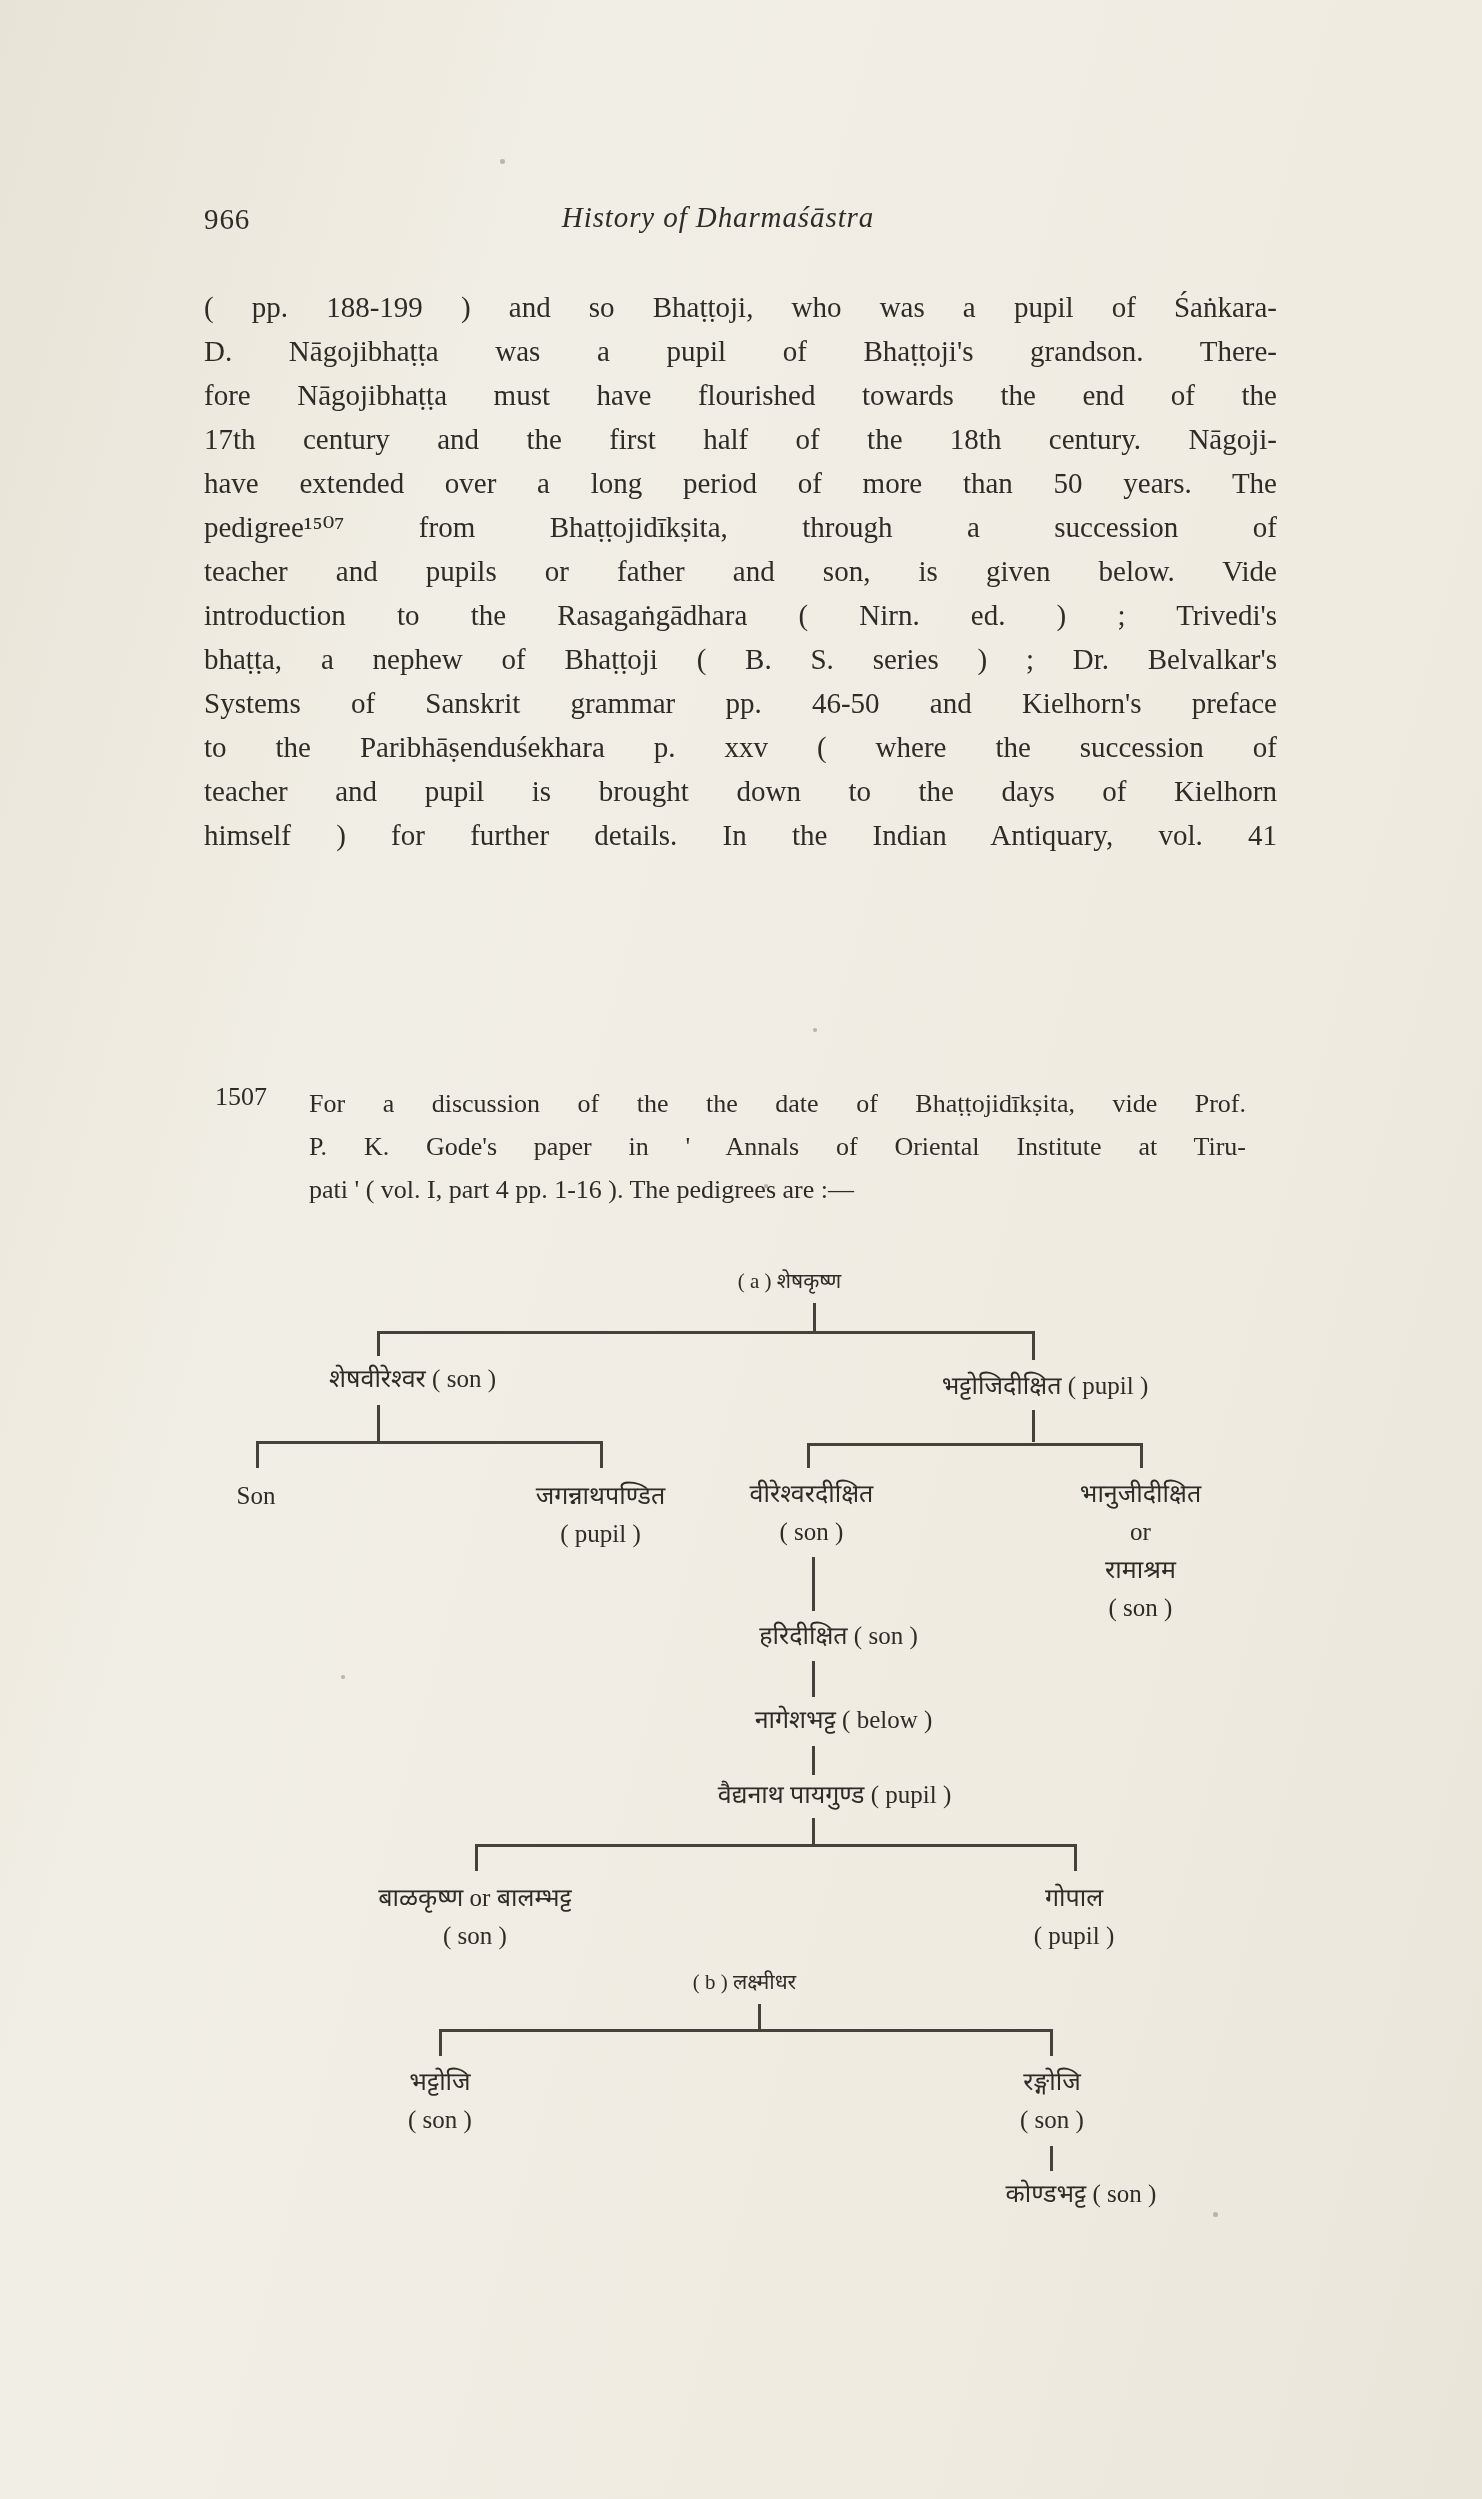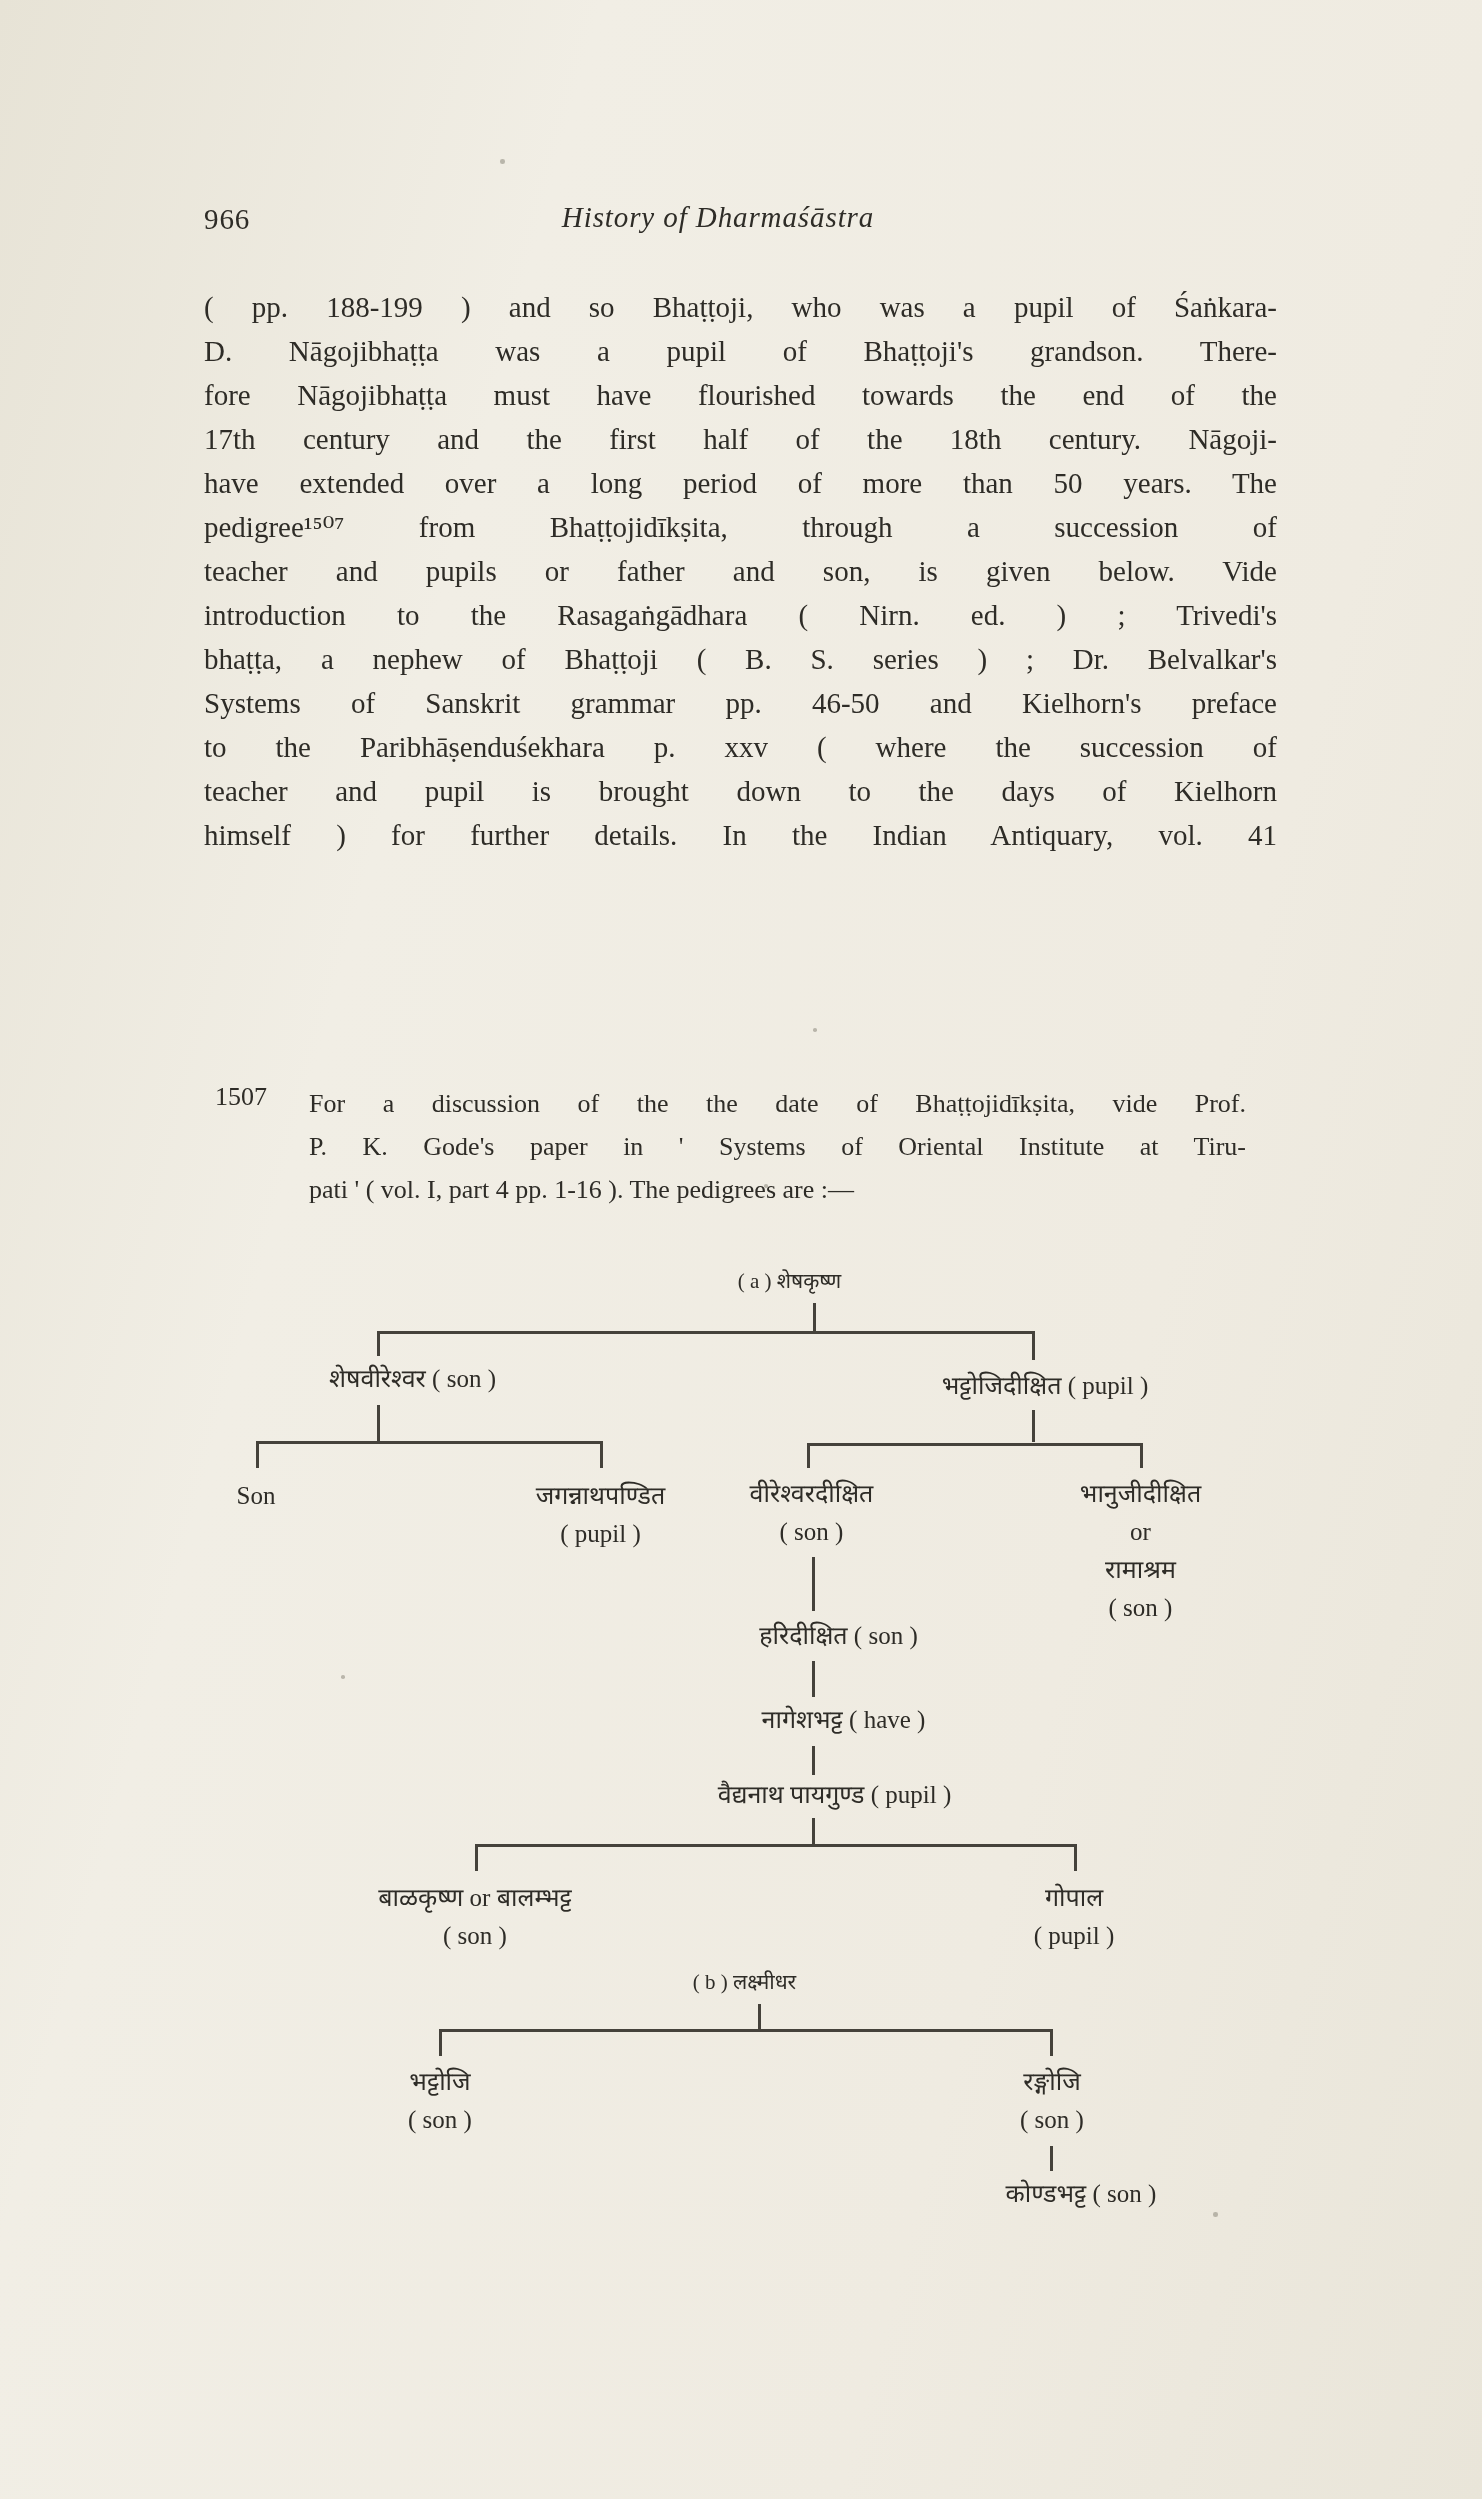--- a/index.html
+++ b/index.html
@@ -73,21 +73,21 @@
     <div class="bline">Systems of Sanskrit grammar pp. 46-50 and Kielhorn's preface</div>
     <div class="bline">to the Paribhāṣenduśekhara p. xxv ( where the succession of</div>
     <div class="bline">teacher and pupil is brought down to the days of Kielhorn</div>
     <div class="bline">himself ) for further details.  In the Indian Antiquary, vol. 41</div>
   </div>
 
   <div class="footnote">
     <span class="fn-num">1507</span>
     <div class="fn-text">
       <div class="fline just">For a discussion of the the date of Bhaṭṭojidīkṣita, vide Prof.</div>
-      <div class="fline just">P. K. Gode's paper in ' Systems of Oriental Institute at Tiru-</div>
+      <div class="fline just">P. K. Gode's paper in ' Annals of Oriental Institute at Tiru-</div>
       <div class="fline">pati ' ( vol. I, part 4 pp. 1-16 ).  The pedigrees are :—</div>
     </div>
   </div>
 
   <div class="tree">
 
     <div class="tnode theading" style="left:610px; top:40px; width:359px;">( a ) शेषकृष्ण</div>
 
     <div class="vl" style="left:813px; top:81px; height:29px;"></div>
     <div class="hl" style="left:377px; top:109px; width:657px;"></div>
@@ -124,21 +124,21 @@
       <div>भानुजीदीक्षित</div>
       <div>or</div>
       <div>रामाश्रम</div>
       <div>( son )</div>
     </div>
 
     <div class="vl" style="left:812px; top:335px; height:54px;"></div>
     <div class="tnode" style="left:704px; top:395px; width:269px;">हरिदीक्षित ( son )</div>
 
     <div class="vl" style="left:812px; top:439px; height:36px;"></div>
-    <div class="tnode" style="left:709px; top:479px; width:269px;">नागेशभट्ट ( have )</div>
+    <div class="tnode" style="left:709px; top:479px; width:269px;">नागेशभट्ट ( below )</div>
 
     <div class="vl" style="left:812px; top:524px; height:29px;"></div>
     <div class="tnode" style="left:646px; top:554px; width:377px;">वैद्यनाथ पायगुण्ड ( pupil )</div>
 
     <div class="vl" style="left:812px; top:596px; height:27px;"></div>
     <div class="hl" style="left:475px; top:622px; width:601px;"></div>
     <div class="vl" style="left:475px; top:622px; height:27px;"></div>
     <div class="vl" style="left:1074px; top:622px; height:27px;"></div>
 
     <div class="tnode" style="left:318px; top:657px; width:314px;">

